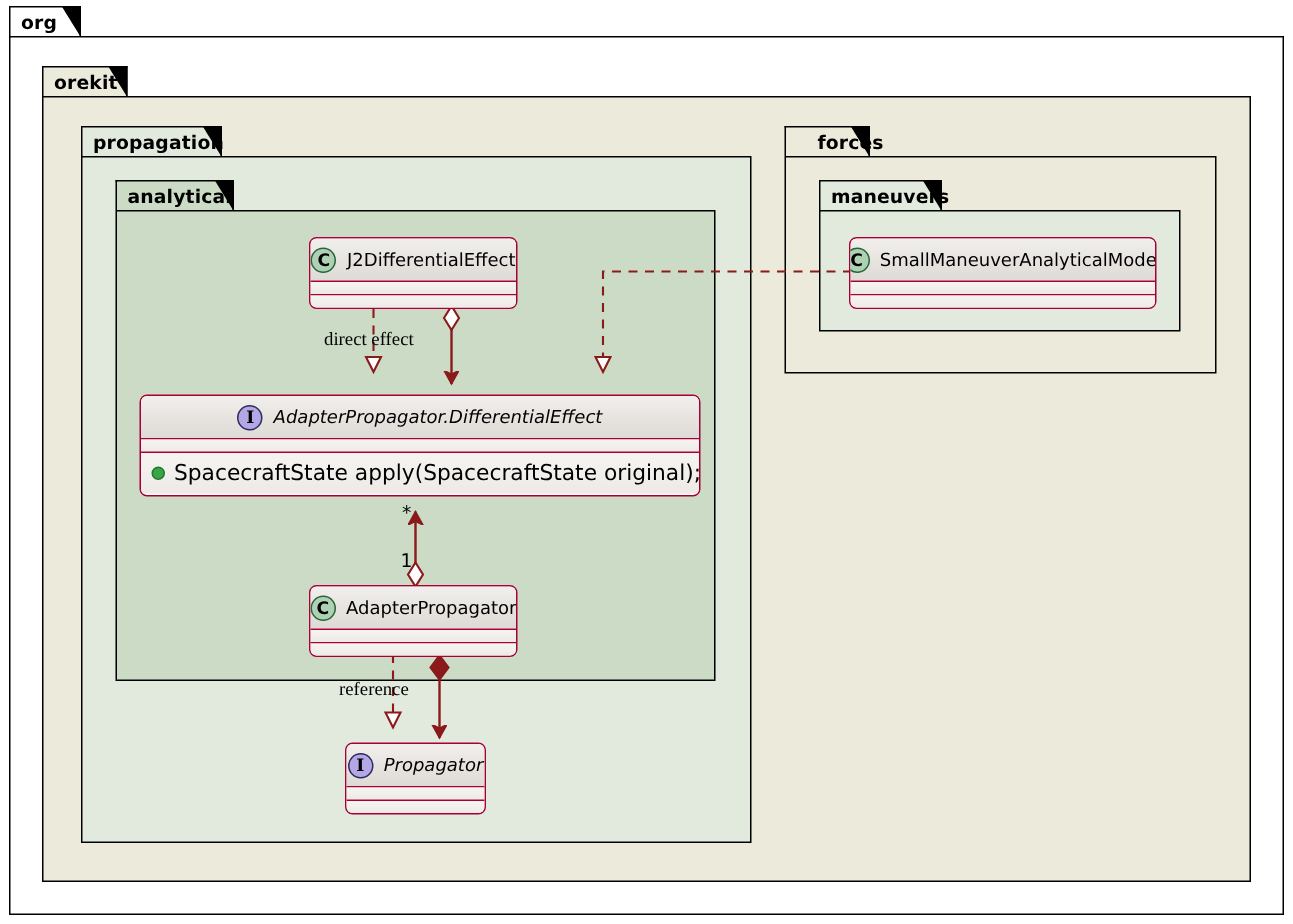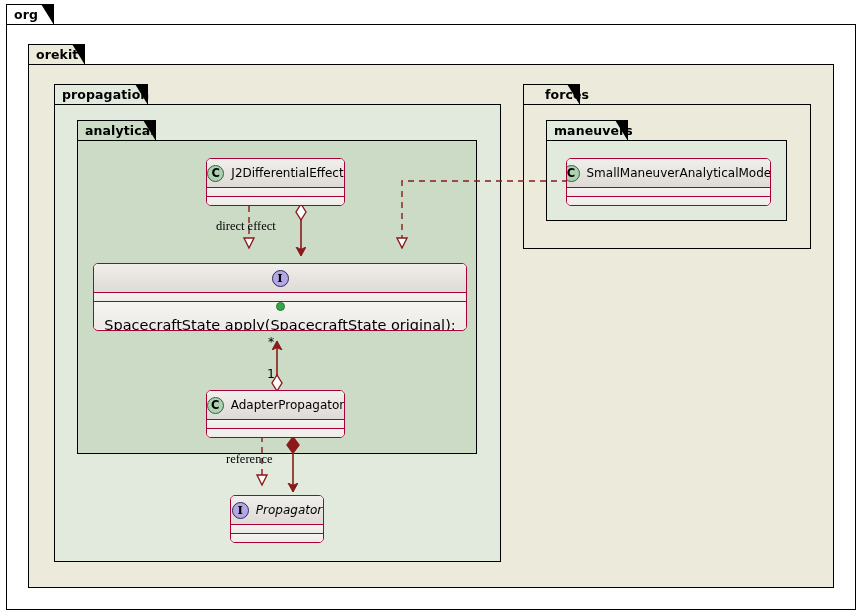--- a/index.html
+++ b/index.html
@@ -88,21 +88,20 @@
   .node .hdr .title {
     font-size: 12px;
     color: #000000;
     white-space: nowrap;
   }
   .node .hdr .title.ital { font-style: italic; }
   .node .compart {
     box-sizing: border-box;
     background: linear-gradient(180deg,#F6F4F1 0%, #EDEAE6 100%);
     border-bottom: 1px solid #A80036;
-    flex-direction: column;
   }
   .node .compart:last-child { border-bottom: none; }
   .node .compart.empty { height: 9px; }
   .node .compart.members {
     height: 27px;
     display: flex;
     align-items: center;
     padding: 0 7px;
     gap: 6px;
   }
@@ -270,20 +269,21 @@
       <span class="cicon">C</span>
       <span class="title">SmallManeuverAnalyticalModel</span>
     </div>
     <div class="compart empty"></div>
     <div class="compart empty"></div>
   </div>
 
   <div class="node" style="left:93px; top:263px; width:374px; height:68px;">
     <div class="hdr">
       <span class="iicon">I</span>
+      <span class="title ital">AdapterPropagator.DifferentialEffect</span>
     </div>
     <div class="compart empty"></div>
     <div class="compart members">
       <span class="vis-pub"></span>
       <span class="member-text">SpacecraftState apply(SpacecraftState original);</span>
     </div>
   </div>
 
   <div class="node" style="left:206px; top:390px; width:139px; height:48px;">
     <div class="hdr">

